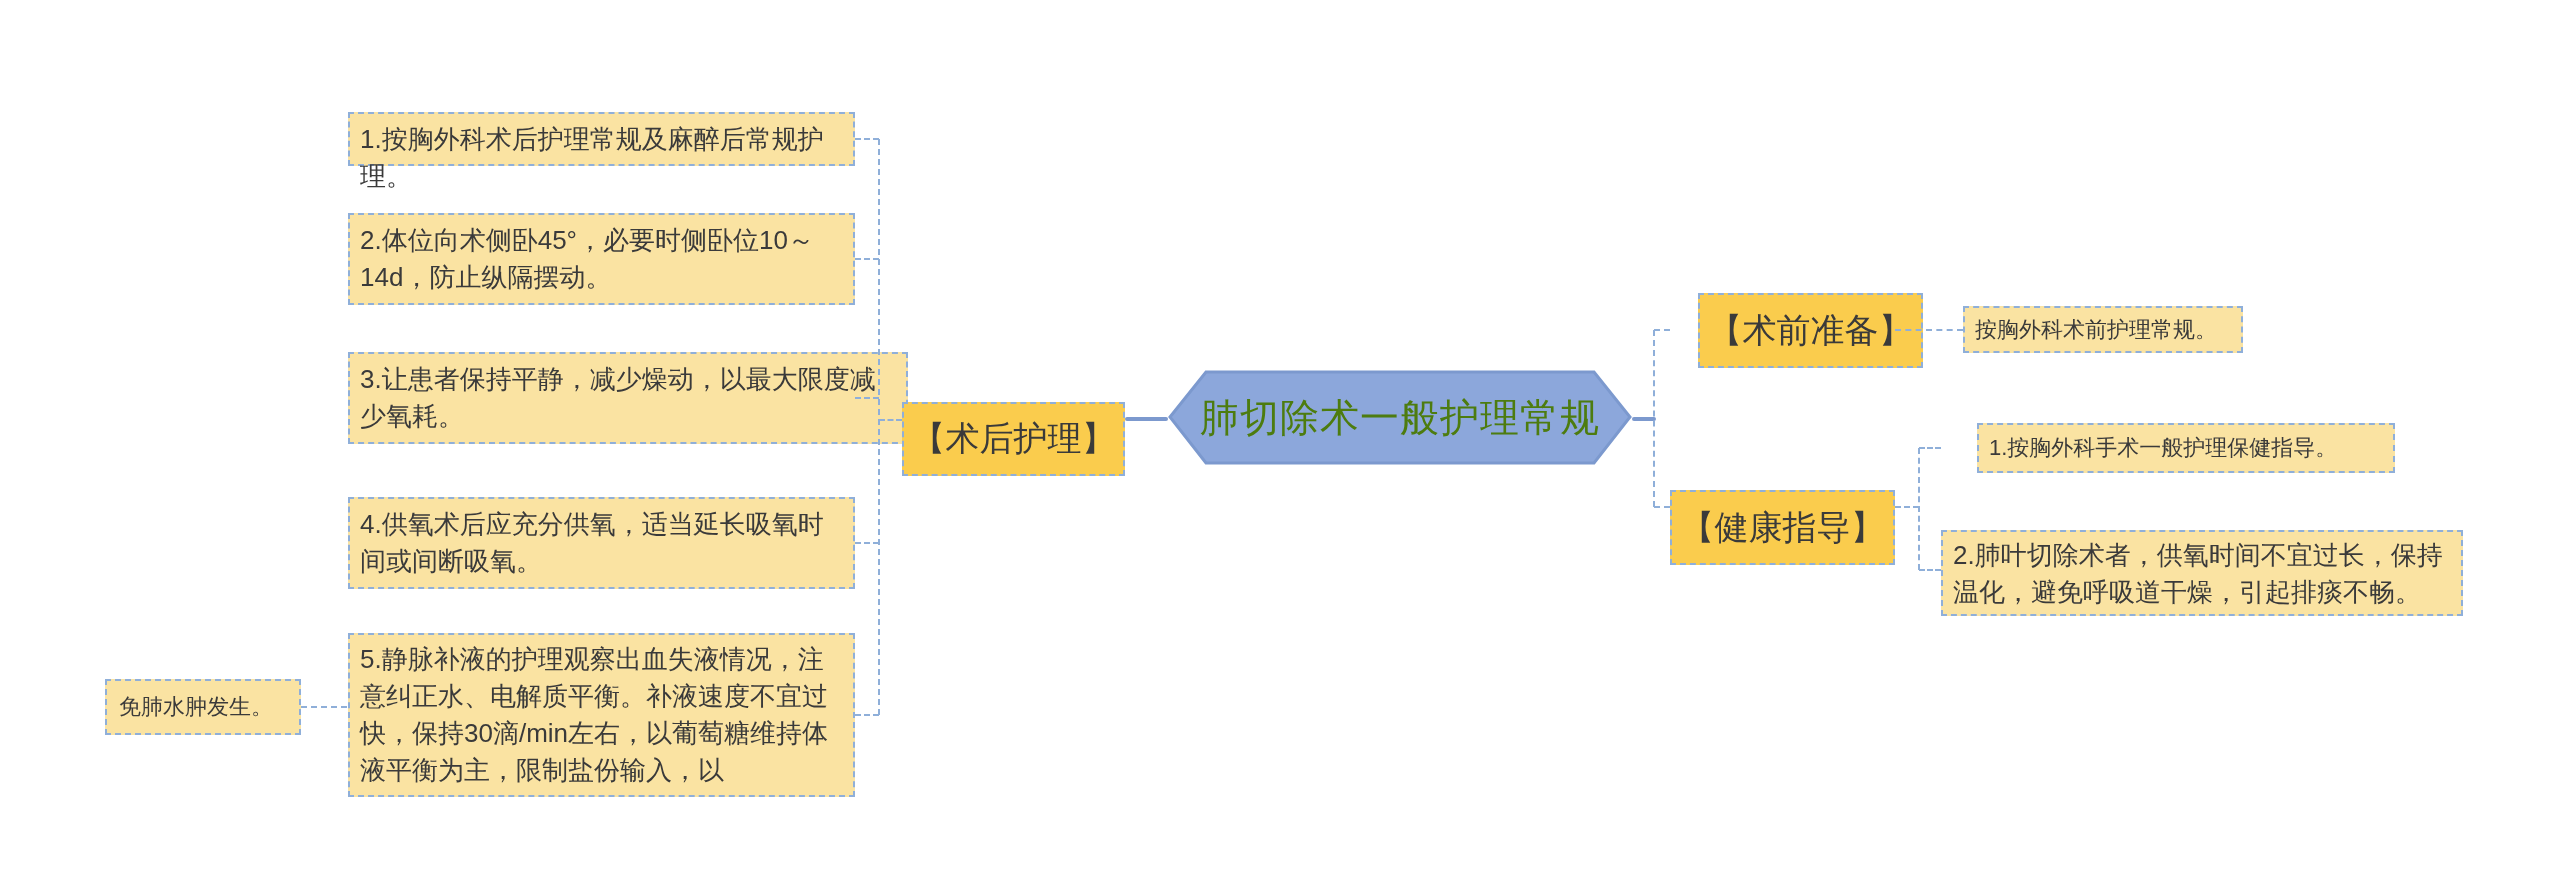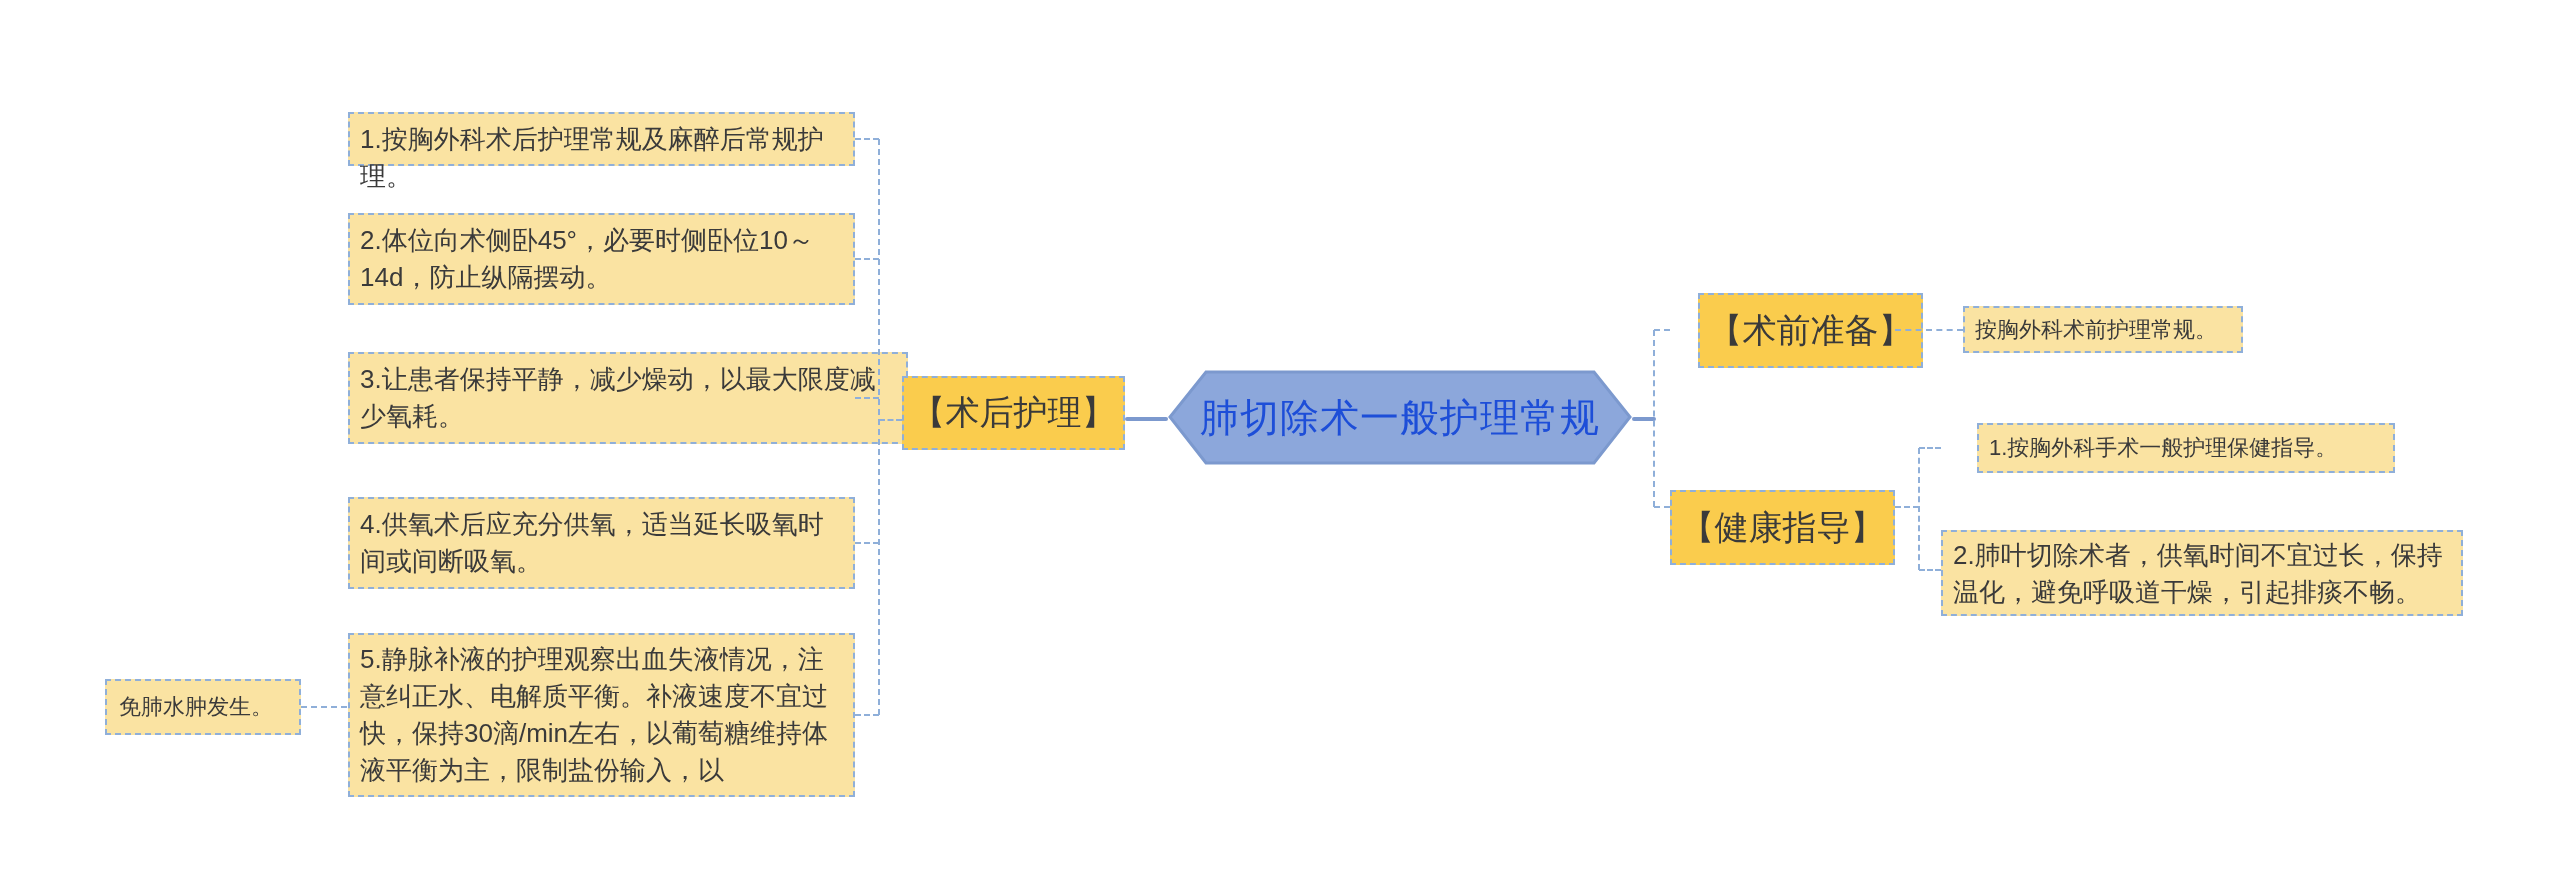--- a/index.html
+++ b/index.html
@@ -39,21 +39,21 @@
     position: absolute;
     left: 1168px; top: 370px;
     width: 464px; height: 95px;
   }
   #root-node svg { position: absolute; left: 0; top: 0; }
   #root-label {
     position: absolute; left: 0; top: 0;
     width: 100%; height: 100%;
     display: flex; align-items: center; justify-content: center;
     font-size: 39px;
-    color: #1d4ed8;
+    color: #4d7c0f;
     letter-spacing: 1px;
   }
 </style>
 </head>
 <body>
 
 <div id="canvas">
 
   <div class="node pale item-text" style="left:348px; top:112px; width:507px; height:54px;">
     <span>1.按胸外科术后护理常规及麻醉后常规护理。</span>
@@ -72,21 +72,21 @@
   </div>
 
   <div class="node pale item-text" style="left:348px; top:633px; width:507px; height:164px; padding-top:6px;">
     <span>5.静脉补液的护理观察出血失液情况，注意纠正水、电解质平衡。补液速度不宜过快，保持30滴/min左右，以葡萄糖维持体液平衡为主，限制盐份输入，以</span>
   </div>
 
   <div class="node pale single-line" style="left:105px; top:679px; width:196px; height:56px;padding-left:12px;">
     <span>免肺水肿发生。</span>
   </div>
 
-  <div class="node gold center-flex label-node" style="left:902px; top:376px; width:223px; height:74px;">
+  <div class="node gold center-flex label-node" style="left:902px; top:402px; width:223px; height:74px;">
     <span>【术后护理】</span>
   </div>
 
   <div id="root-node">
     <svg width="464" height="95" viewBox="0 0 464 95">
       <polygon points="2,47 38,2 426,2 462,47 426,93 38,93" fill="#8ca7db" stroke="#7c99ce" stroke-width="3"></polygon>
     </svg>
     <div id="root-label">肺切除术一般护理常规</div>
   </div>
 

